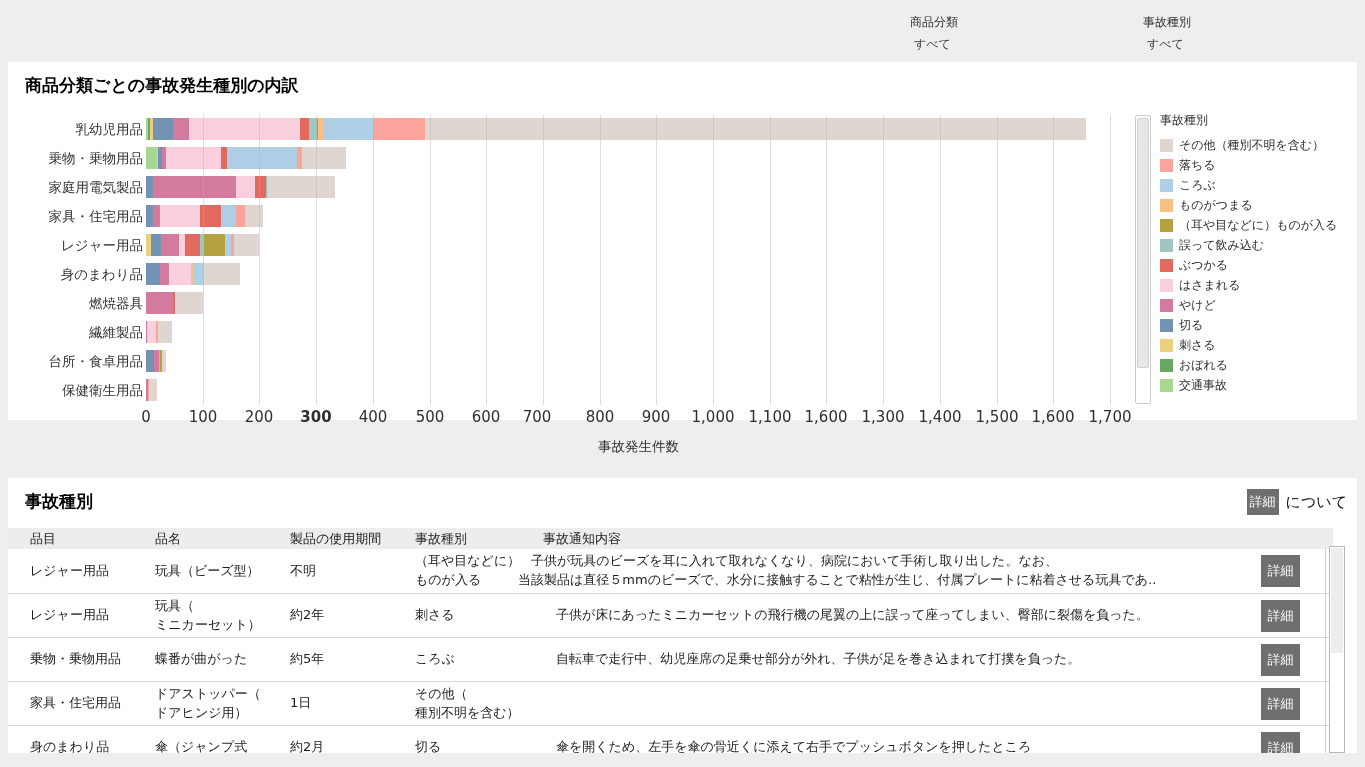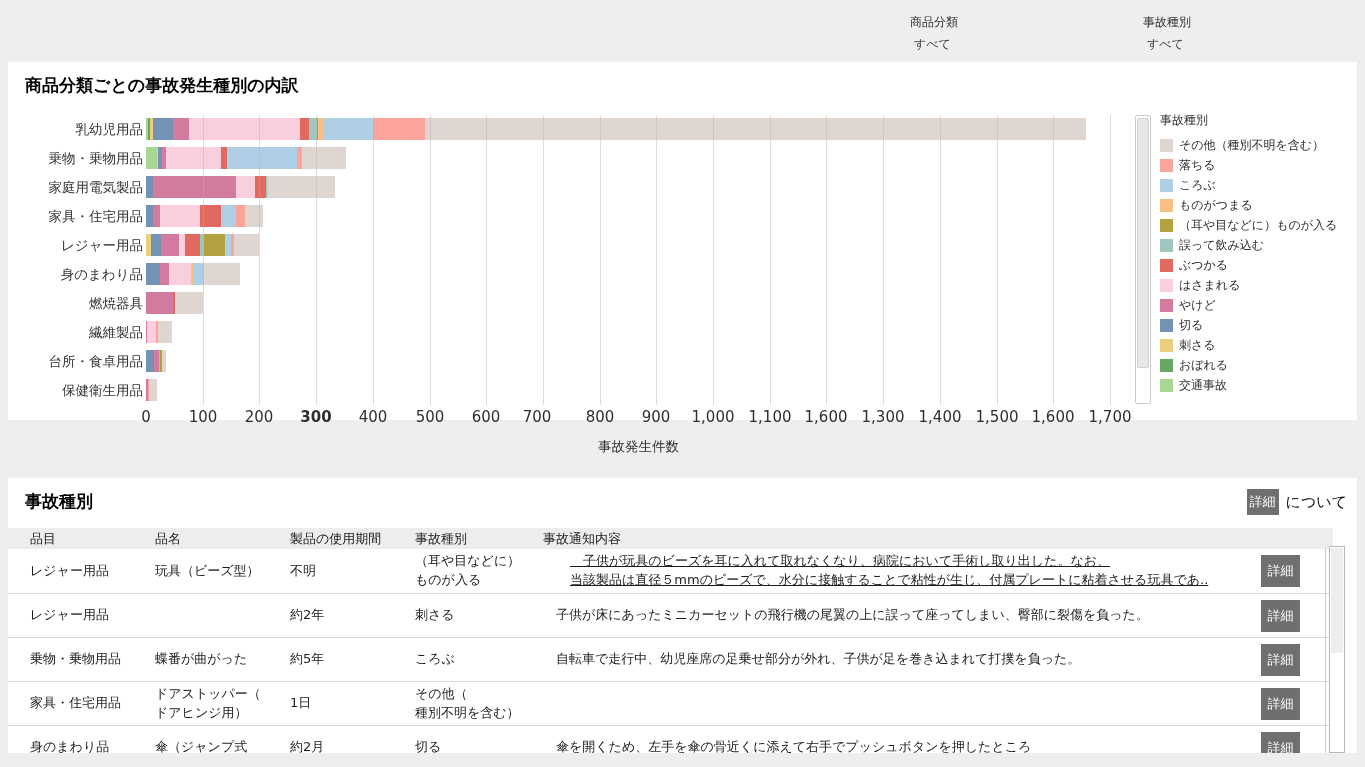--- a/index.html
+++ b/index.html
@@ -269,26 +269,28 @@
       <div class="hcell" style="left: 407px; width: 122px;">事故種別</div>
       <div class="hcell" style="left: 535px; width: 700px;">事故通知内容</div>
     </div>
   <div id="tbody">
       <div class="trow" style="top: 0px; height: 45px;">
         <div class="tcell" style="left: 22px; width: 118px;">レジャー用品</div>
         <div class="tcell" style="left: 147px; width: 128px;">玩具（ビーズ型）</div>
         <div class="tcell" style="left: 282px; width: 118px;">不明</div>
         <div class="tcell" style="left: 407px; width: 122px;">（耳や目などに）
 ものが入る</div>
-        <div class="tcell" style="left: 562px; width: 700px; text-decoration: underline;">　子供が玩具のビーズを耳に入れて取れなくなり、病院において手術し取り出した。なお、
+        <div class="tcell" style="left: 510px; width: 700px;">　子供が玩具のビーズを耳に入れて取れなくなり、病院において手術し取り出した。なお、
 当該製品は直径５mmのビーズで、水分に接触することで粘性が生じ、付属プレートに粘着させる玩具であ..</div>
         <div class="grey-btn detail-btn">詳細</div>
       </div>
       <div class="trow" style="top: 45px; height: 44px;">
         <div class="tcell" style="left: 22px; width: 118px;">レジャー用品</div>
+        <div class="tcell" style="left: 147px; width: 128px;">玩具（
+ミニカーセット）</div>
         <div class="tcell" style="left: 282px; width: 118px;">約2年</div>
         <div class="tcell" style="left: 407px; width: 122px;">刺さる</div>
         <div class="tcell" style="left: 535px; width: 700px;">　子供が床にあったミニカーセットの飛行機の尾翼の上に誤って座ってしまい、臀部に裂傷を負った。</div>
         <div class="grey-btn detail-btn">詳細</div>
       </div>
       <div class="trow" style="top: 89px; height: 44px;">
         <div class="tcell" style="left: 22px; width: 118px;">乗物・乗物用品</div>
         <div class="tcell" style="left: 147px; width: 128px;">蝶番が曲がった</div>
         <div class="tcell" style="left: 282px; width: 118px;">約5年</div>
         <div class="tcell" style="left: 407px; width: 122px;">ころぶ</div>

